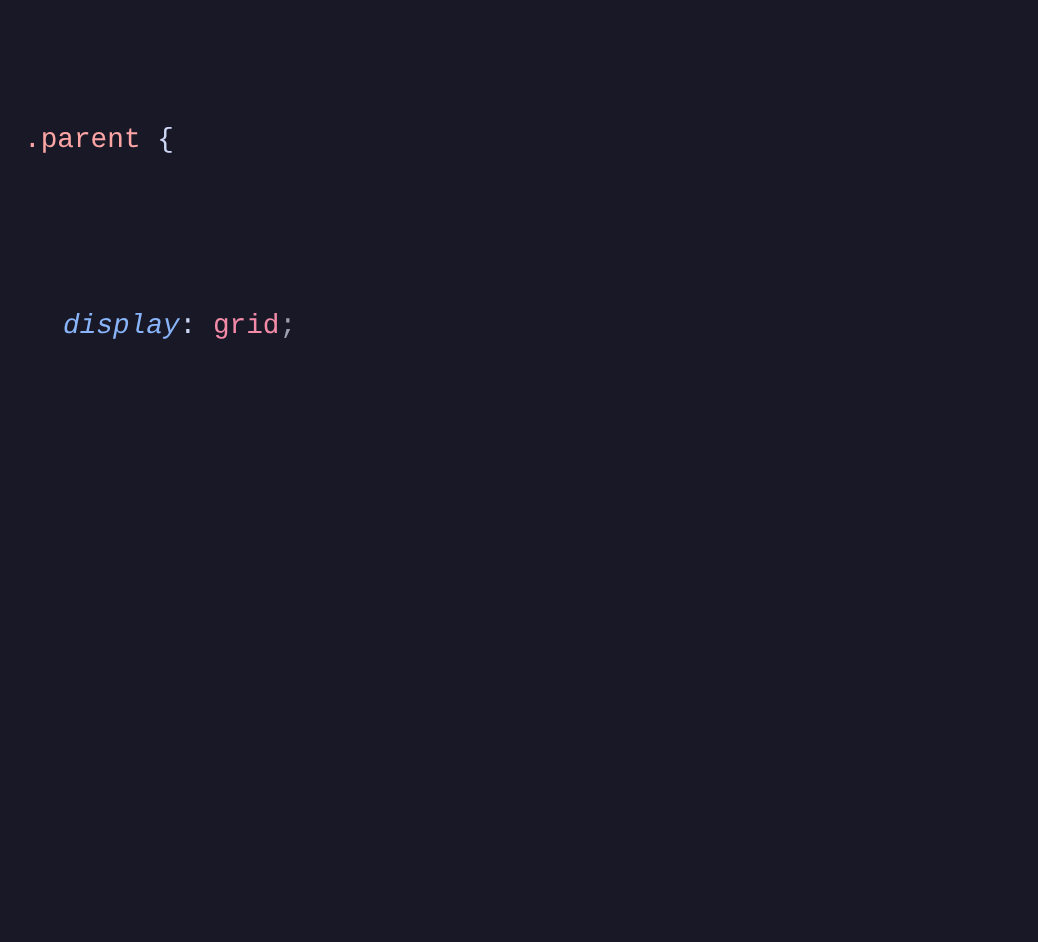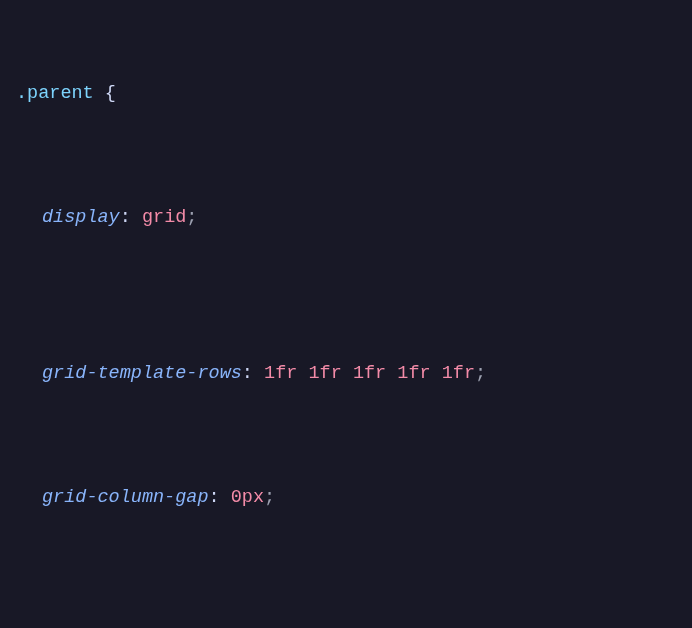--- a/index.html
+++ b/index.html
@@ -6,38 +6,36 @@
     margin: 0;
     padding: 16px 16px;
     background: #181826;
     font-family: "Menlo", "Consolas", "Courier New", monospace;
     font-size: 18.5px;
     line-height: 1.68;
     color: #d8d8d8;
     -webkit-font-smoothing: antialiased;
   }
   .code { white-space: pre; }
-  .sel   { color: #7dd3fc; }
+  .sel   { color: #fca5a5; }
   .prop  { color: #89b4fa; font-style: italic; }
   .punct { color: #cdd6f4; }
   .val   { color: #f38ba8; }
   .brace { color: #cdd6f4; }
   .semi  { color: #9ca0b0; }
   .line { display: block; }
   .ind1 { padding-left: 26px; }
 </style>
 </head>
 <body>
 
 <div class="code">
   <span class="line"><span class="sel">.parent</span><span class="punct"> </span><span class="brace">{</span></span>
 
   <span class="line ind1"><span class="prop">display</span><span class="punct">: </span><span class="val">grid</span><span class="semi">;</span></span>
 
 
-  <span class="line ind1"><span class="prop">grid-template-rows</span><span class="punct">: </span><span class="val">1fr 1fr 1fr 1fr 1fr</span><span class="semi">;</span></span>
 
-  <span class="line ind1"><span class="prop">grid-column-gap</span><span class="punct">: </span><span class="val">0px</span><span class="semi">;</span></span>
 
   
 
   
 </div>
 
 </body></html>

